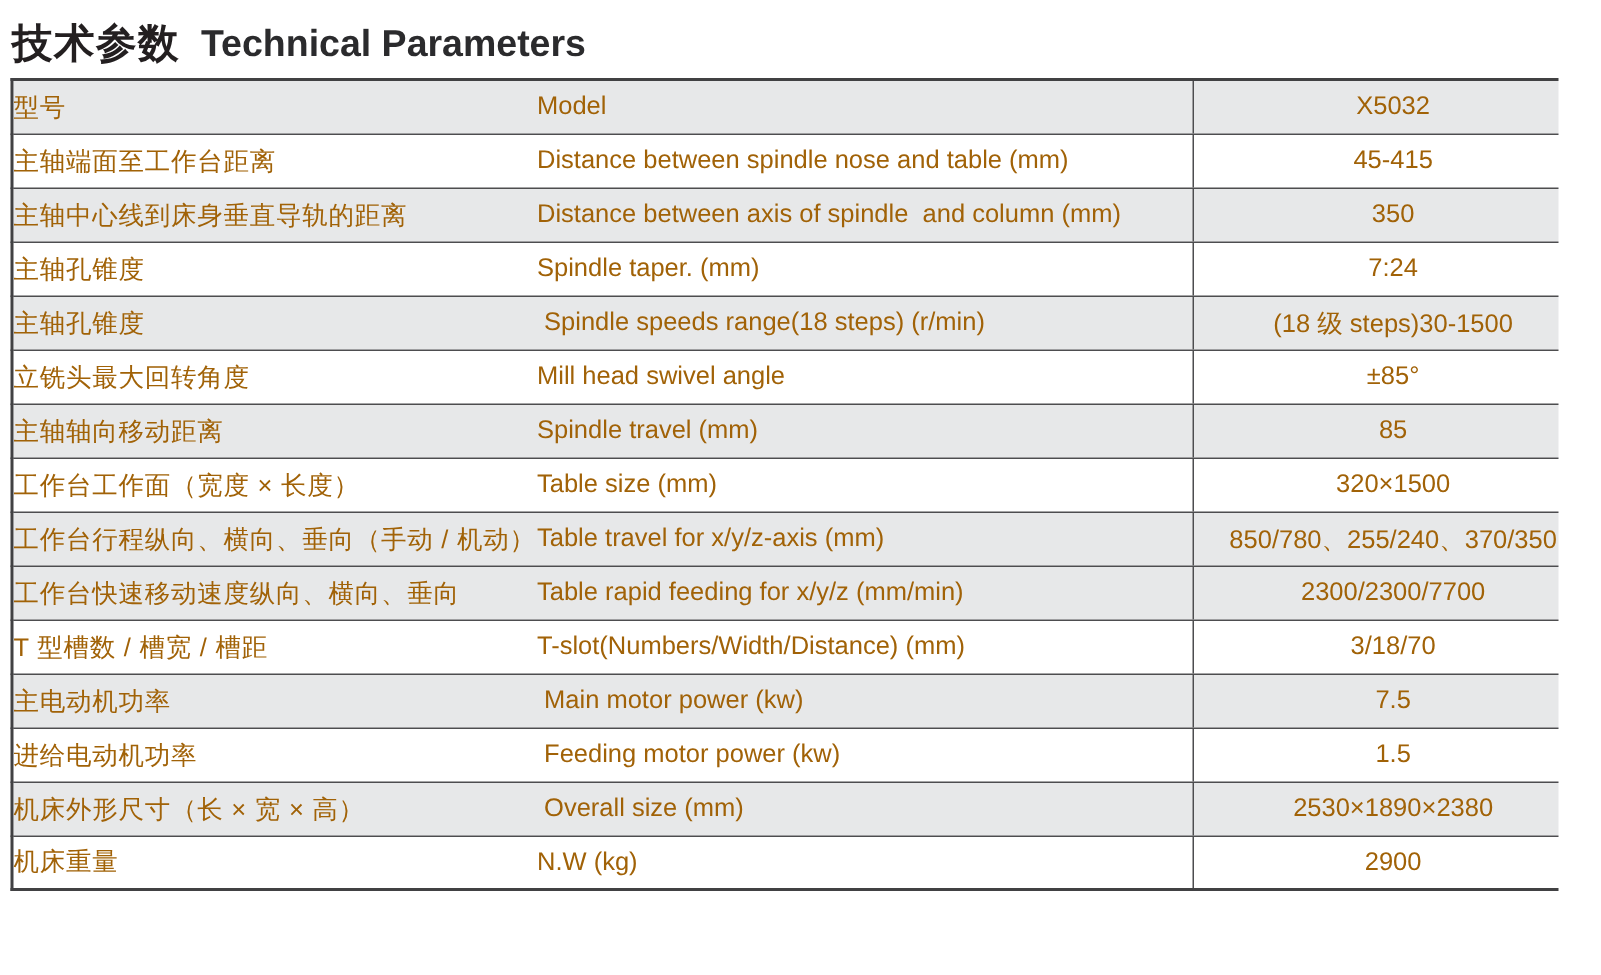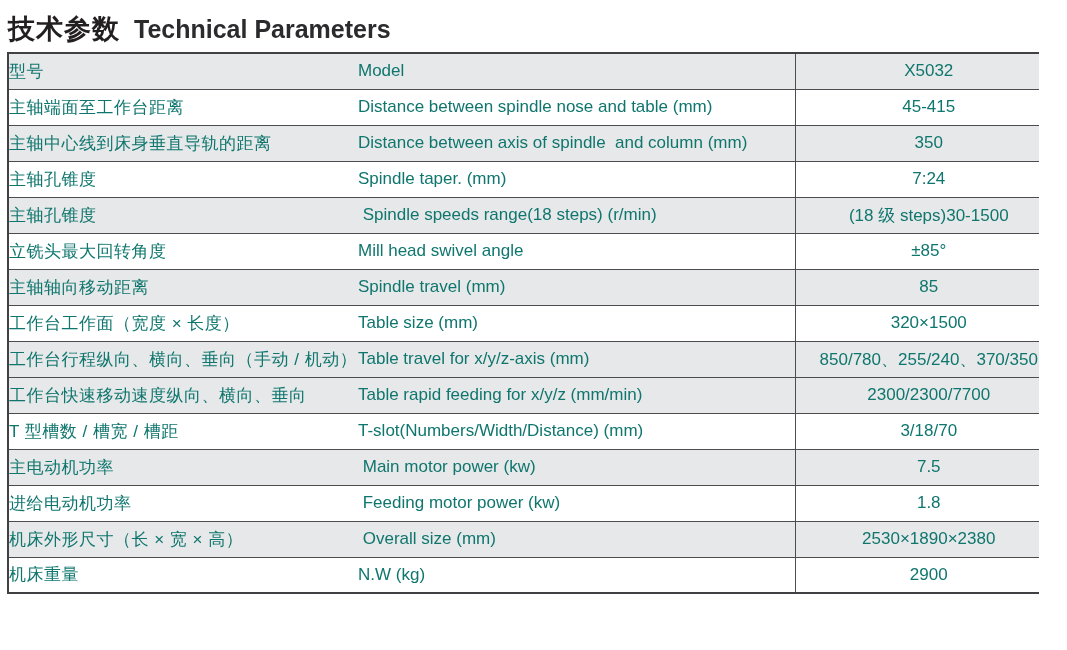--- a/index.html
+++ b/index.html
@@ -49,21 +49,21 @@
   table.spec tr {
     height: 36px;
   }
   table.spec tr.stripe {
     background: #e7e8e9;
   }
   table.spec td {
     border-top: 1px solid #4d4d4f;
     border-bottom: 1px solid #4d4d4f;
     font-size: 17px;
-    color: #0f766e;
+    color: #a16207;
     padding: 0;
     vertical-align: middle;
     overflow: hidden;
   }
   td.col-zh {
     padding-left: 12px;
     letter-spacing: 0.5px;
   }
   td.col-en {
     padding-left: 7px;
@@ -147,21 +147,21 @@
       <td class="col-val">3/18/70</td>
     </tr>
         <tr class="stripe">
       <td class="col-zh">主电动机功率</td>
       <td class="col-en"> Main motor power (kw)</td>
       <td class="col-val">7.5</td>
     </tr>
         <tr>
       <td class="col-zh">进给电动机功率</td>
       <td class="col-en"> Feeding motor power (kw)</td>
-      <td class="col-val">1.8</td>
+      <td class="col-val">1.5</td>
     </tr>
         <tr class="stripe">
       <td class="col-zh">机床外形尺寸（长 × 宽 × 高）</td>
       <td class="col-en"> Overall size (mm)</td>
       <td class="col-val">2530×1890×2380</td>
     </tr>
         <tr>
       <td class="col-zh">机床重量</td>
       <td class="col-en">N.W (kg)</td>
       <td class="col-val">2900</td>

